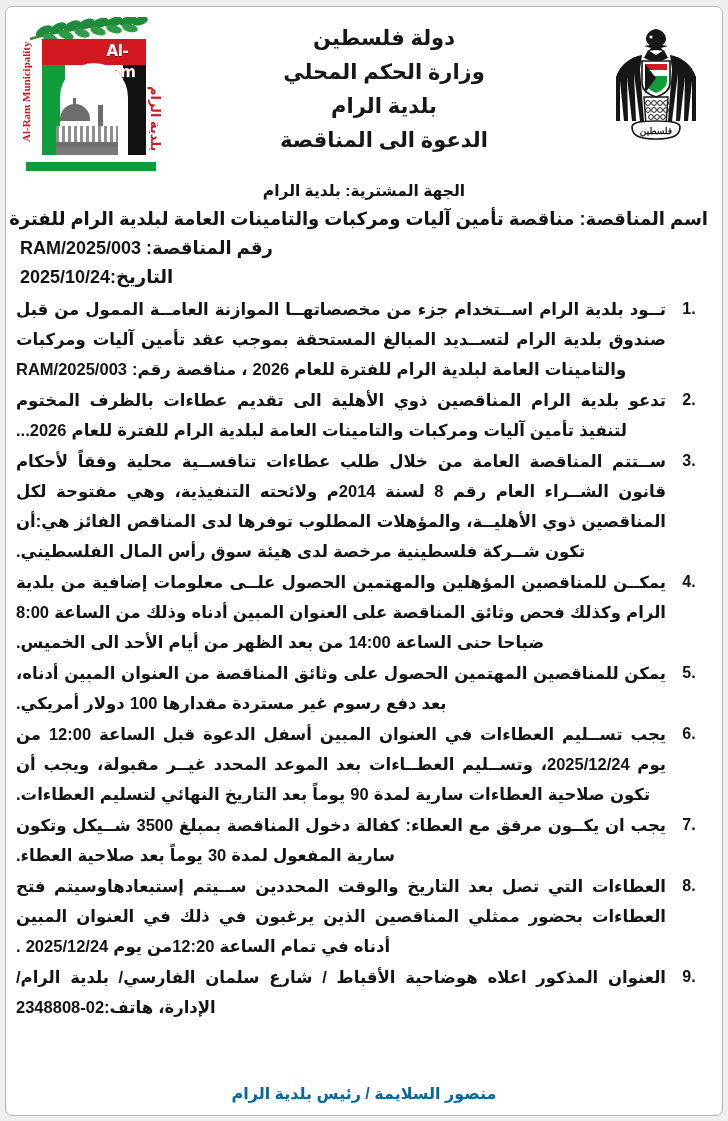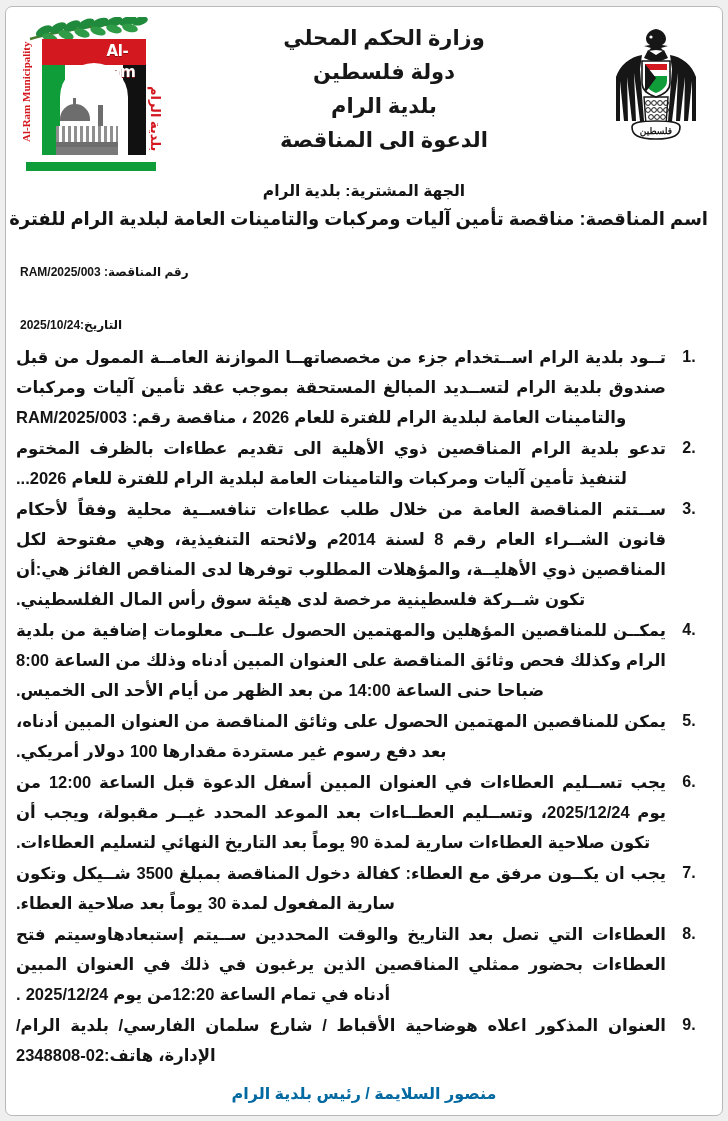--- a/index.html
+++ b/index.html
@@ -236,29 +236,28 @@
   .sub-name {
     font-size: 18px;
     font-weight: bold;
     color: #141414;
     line-height: 30px;
     text-align: center;
     white-space: nowrap;
     direction: rtl;
   }
   .sub-no, .sub-date {
-    font-size: 12px;
+    font-size: 18px;
     font-weight: bold;
     color: #141414;
     line-height: 29px;
     text-align: left;
     direction: rtl;
     unicode-bidi: isolate;
     white-space: nowrap;
-    margin-top: 24px;
   }
 
   
   .clauses {
     flex: 1 1 auto;
     margin: 2px 0 0 0;
     padding: 0;
     list-style: none;
   }
   .clause {
@@ -349,22 +348,22 @@
           </g>
 
           <g>
             <path d="M28 102 C28 98 34 96 52 96 C70 96 76 98 76 102 C76 110 70 114 52 114 C34 114 28 110 28 102 Z" fill="#ffffff" stroke="#161616" stroke-width="1.6"></path>
             <text x="52" y="109" font-size="9" font-weight="bold" fill="#161616" text-anchor="middle" font-family="'Liberation Sans',sans-serif">فلسطين</text>
           </g>
         </svg>
       </div>
 
       <div class="titles">
+        <div class="tline">دولة فلسطين</div>
         <div class="tline">وزارة الحكم المحلي</div>
-        <div class="tline">دولة فلسطين</div>
         <div class="tline">بلدية الرام</div>
         <div class="tline">الدعوة الى المناقصة</div>
       </div>
 
       <div class="logo-muni">
         <svg class="branch" viewBox="0 0 122 26">
           <path d="M2 22 C30 14 70 8 118 3" stroke="#4c7a2e" stroke-width="2.4" fill="none"></path>
           <g fill="#1f8a3b">
             <ellipse cx="16" cy="14" rx="9" ry="4.5" transform="rotate(-28 16 14)"></ellipse>
             <ellipse cx="30" cy="11" rx="9" ry="4.5" transform="rotate(-28 30 11)"></ellipse>

